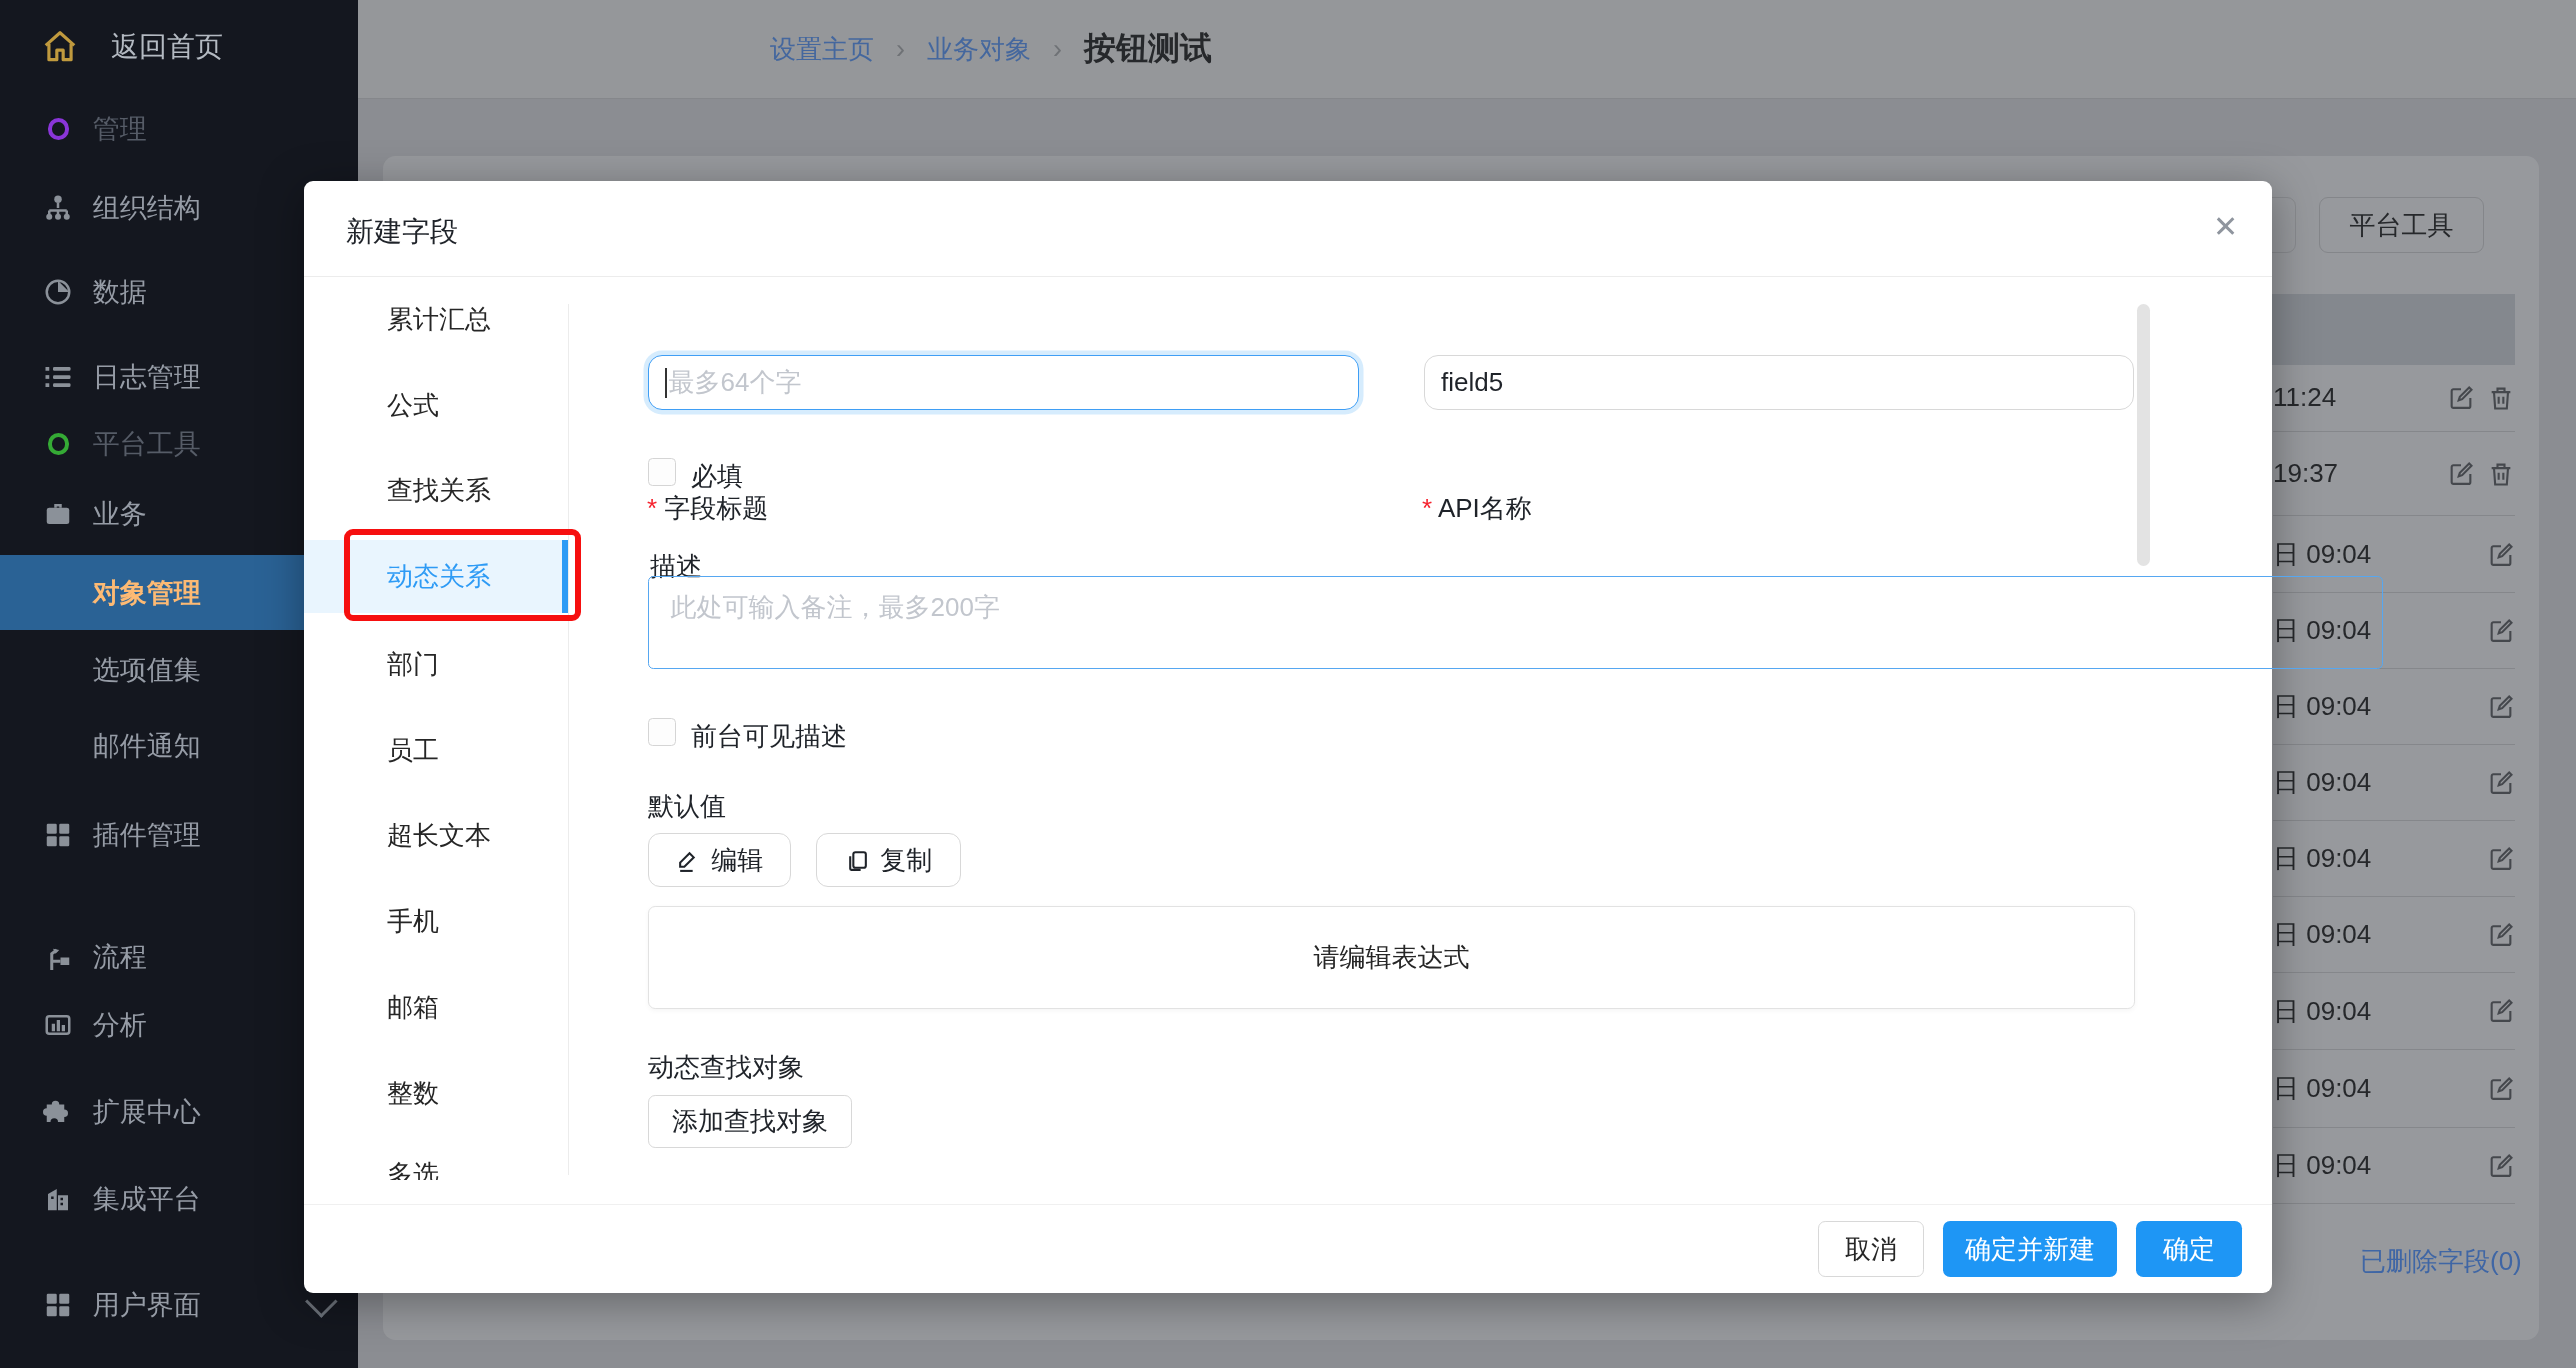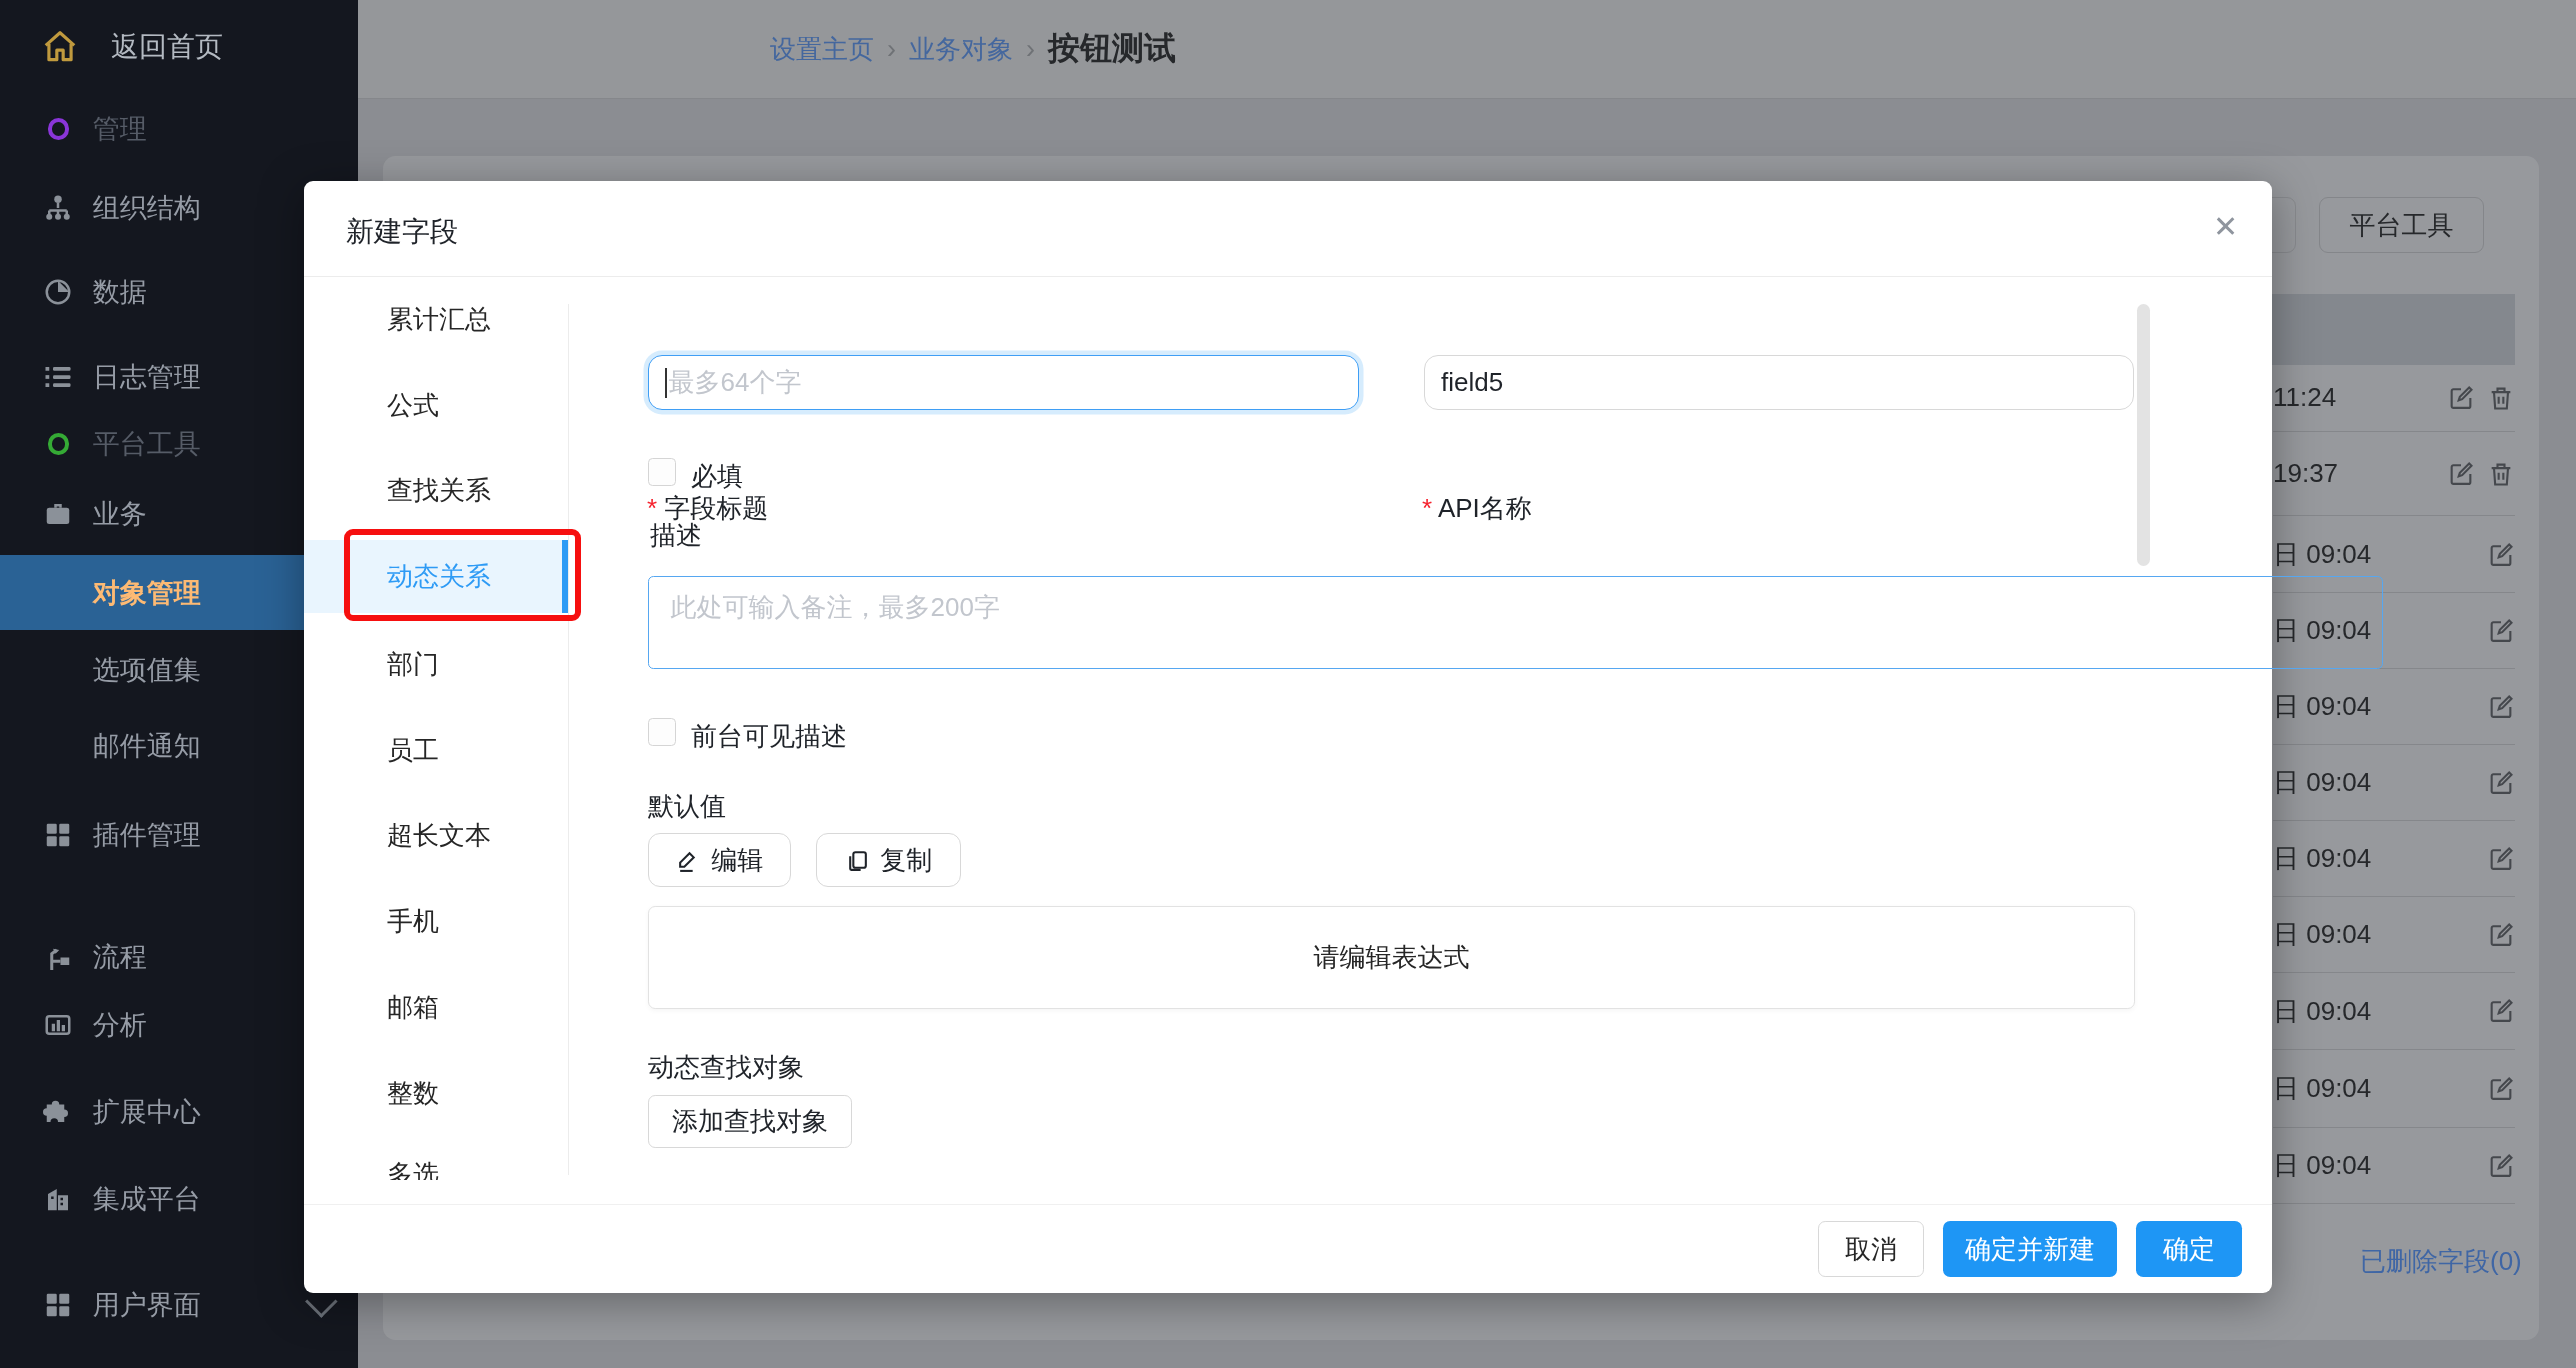--- a/index.html
+++ b/index.html
@@ -2,21 +2,21 @@
 <html style="font-size:14.3px"><head>
 <meta charset="utf-8">
 <style>
   html,body{margin:0;padding:0;}
   body{font-family:"Liberation Sans","DejaVu Sans",sans-serif;background:#8b8d92;}
   .screen{position:relative;width:2576px;height:1368px;overflow:hidden;background:#8b8d92;}
   .abs{position:absolute;}
 
   
   .topbar{left:358px;top:0;width:2218px;height:98px;background:#95979a;border-bottom:0.9px solid #85878b;}
-  .crumbs{position:absolute;left:412px;top:0;height:98px;display:flex;align-items:center;gap:13px;}
+  .crumbs{position:absolute;left:412px;top:0;height:98px;display:flex;align-items:center;gap:22px;}
   .crumb-link{font-size:26px;color:#44679e;cursor:pointer;}
   .crumb-sep{font-size:27px;color:#6f7276;}
   .crumb-cur{font-size:32px;font-weight:600;color:#26282b;}
 
   .card{left:383px;top:156px;width:2156px;height:1184px;background:#97999d;border-radius:12.5px;}
   .ghost-btn{position:absolute;left:1854px;top:41px;width:59px;height:56px;border:1.8px solid #888a8e;border-radius:9px;box-sizing:border-box;}
   .defaults-btn{position:absolute;left:1936px;top:41px;width:165px;height:56px;border:1.8px solid #84868a;border-radius:9px;box-sizing:border-box;
     display:flex;align-items:center;justify-content:center;font-size:26px;color:#26282b;}
   .thead-band{position:absolute;left:72px;top:138px;width:2060px;height:71px;background:#84888e;}
   .trow{position:absolute;left:1890px;width:242px;border-bottom:0.9px solid #85878b;display:flex;align-items:center;box-sizing:border-box;}
@@ -349,21 +349,21 @@
       <span class="ph">最多64个字</span>
     </div>
     <div class="f-label req" style="left:1118px;top:310px;">API名称</div>
     <div class="f-input" style="left:1120px;top:174px;width:710px;">
       <span class="val">field5</span>
     </div>
 
     <div class="chk" style="left:344px;top:277px;"></div>
     <div class="f-label" style="left:387px;top:278px;">必填</div>
 
-    <div class="f-label" style="left:346px;top:337px;">描述</div>
+    <div class="f-label" style="left:346px;top:368px;">描述</div>
     <div class="f-textarea">
       <span>此处可输入备注，最多200字</span>
     </div>
 
     <div class="chk" style="left:344px;top:537px;"></div>
     <div class="f-label" style="left:387px;top:538px;">前台可见描述</div>
 
     <div class="f-label" style="left:344px;top:608px;">默认值</div>
     <div class="tool-btn" style="left:344px;width:143px;">
       <svg class="bicon" viewBox="0 0 24 24" fill="none" stroke="currentColor" stroke-width="2">

